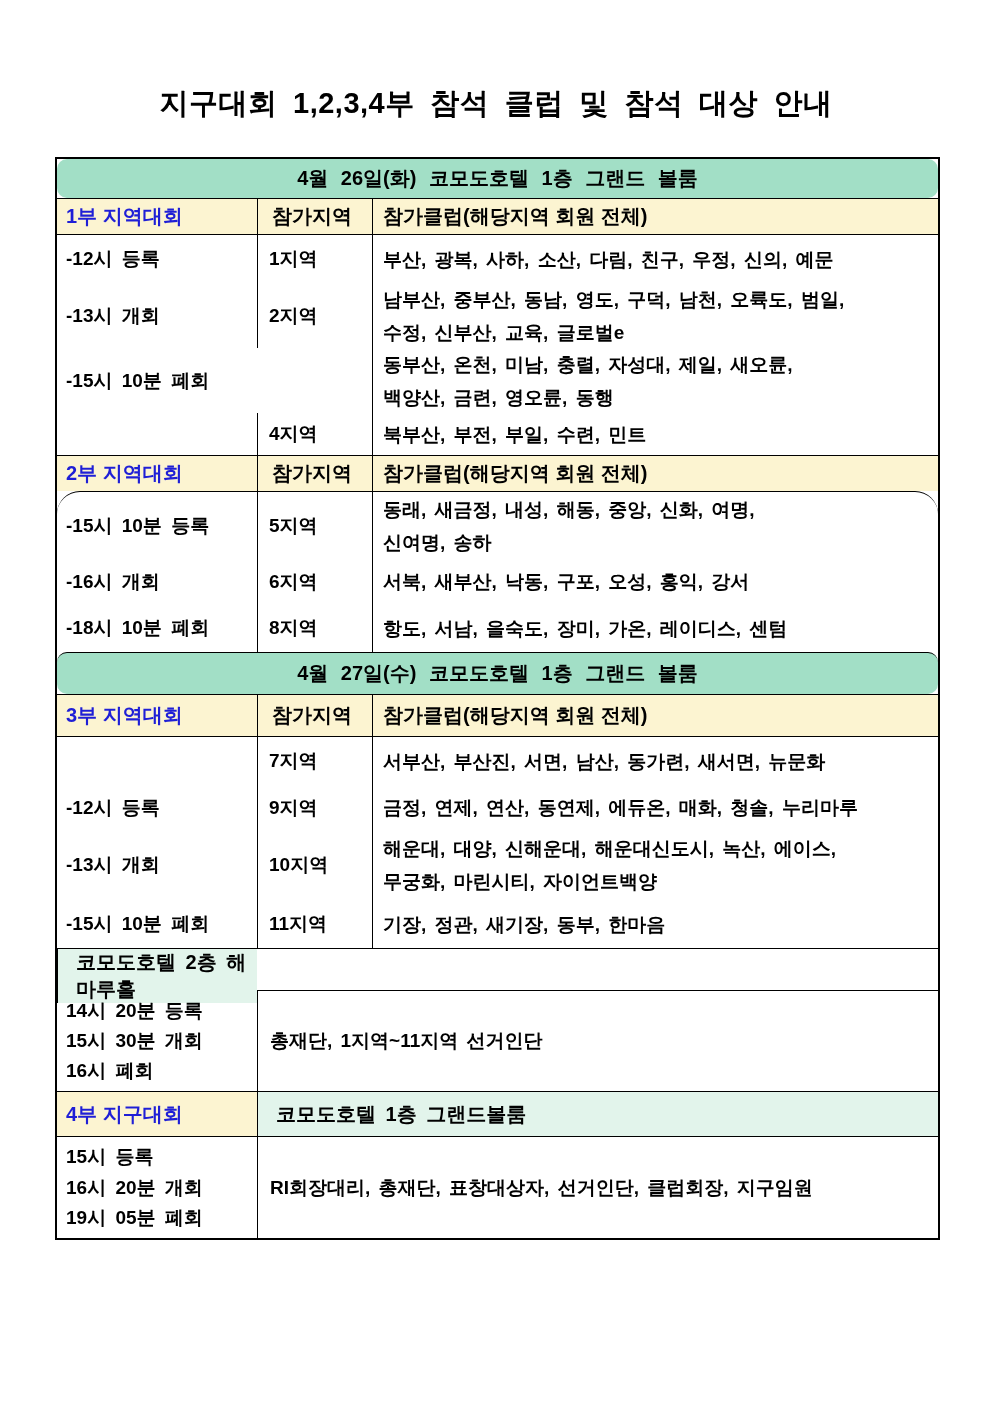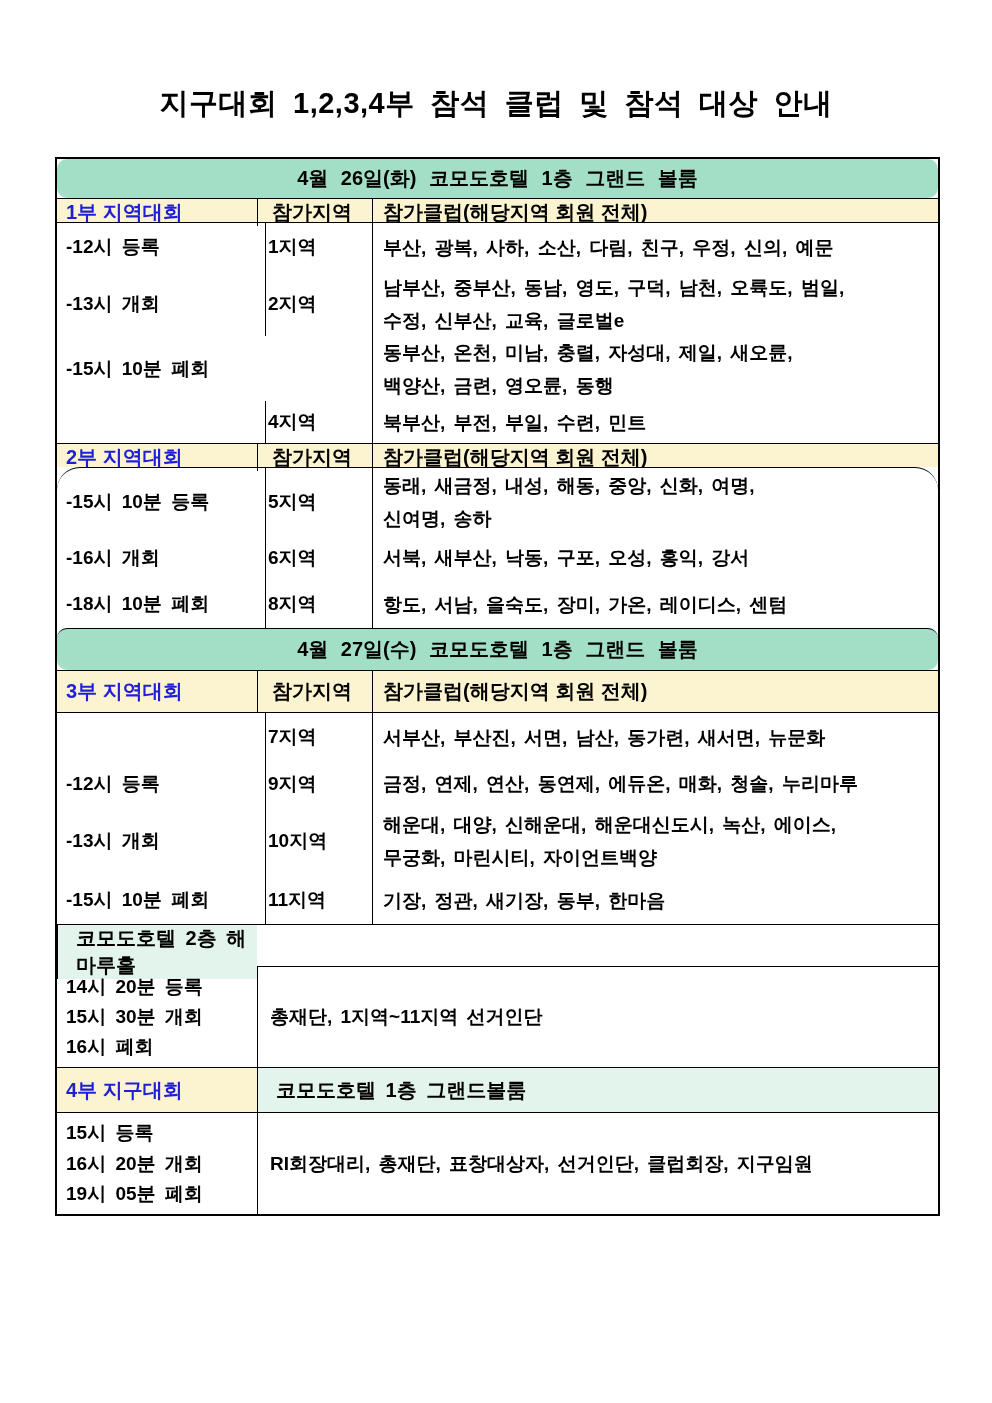--- a/index.html
+++ b/index.html
@@ -35,21 +35,21 @@
     height: 39px;
     display: flex; align-items: center; justify-content: center;
     font-size: 20px; word-spacing: 7px; border-radius: 10px;
   }
   .gh2 { height: 42px; }
 
   .colhead {
     display: grid;
     grid-template-columns: 200px 115px 1fr;
     background: #fcf4d1;
-    height: 24px;
+    height: 36px;
   }
   .colhead > div { display: flex; align-items: center; }
   .ch3 { height: 42px; }
   .cell-b { border-left: 1.5px solid #000; }
 
   .blue-label { color: #1f1fd6; font-size: 20px; padding-left: 9px; }
   .head-region { font-size: 20px; padding-left: 14px; }
   .head-clubs  { font-size: 20px; padding-left: 10px; }
 
   .tbody {
@@ -65,23 +65,22 @@
     grid-column: 1;
     display: flex; align-items: center;
     padding-left: 9px;
     font-size: 19px; word-spacing: 4px;
     white-space: nowrap;
   }
   .reg-cell {
     grid-column: 2;
     border-left: 1.5px solid #000;
     display: flex; align-items: center;
-    padding-left: 2px;
+    padding-left: 11px;
     font-size: 19px;
-    margin-left: 8px;
   }
   .club-cell {
     grid-column: 3;
     border-left: 1.5px solid #000;
     display: flex; align-items: center;
     padding-left: 10px;
     font-size: 19px;
     line-height: 33px;
     white-space: pre-line;
     word-spacing: 3px;

